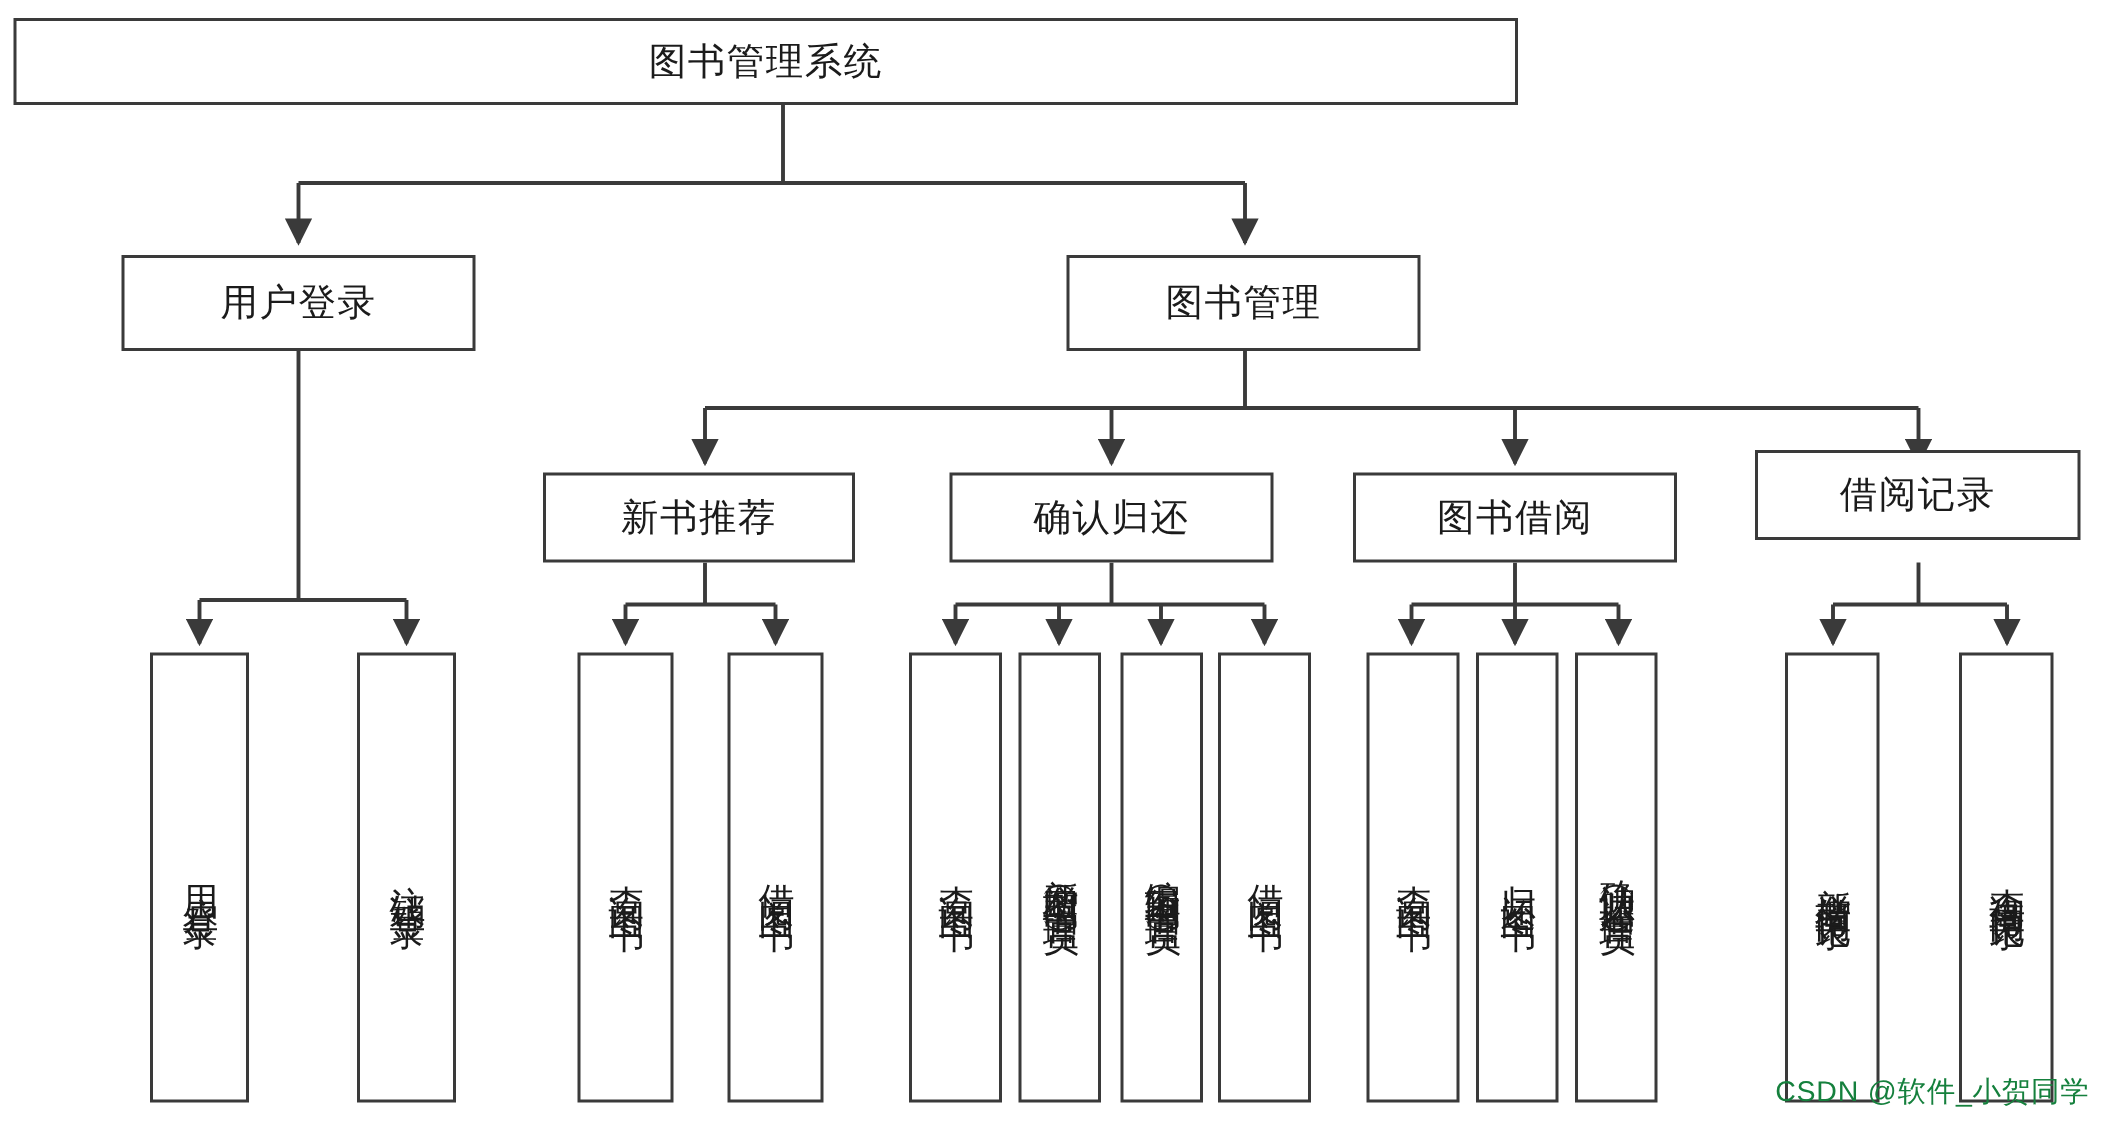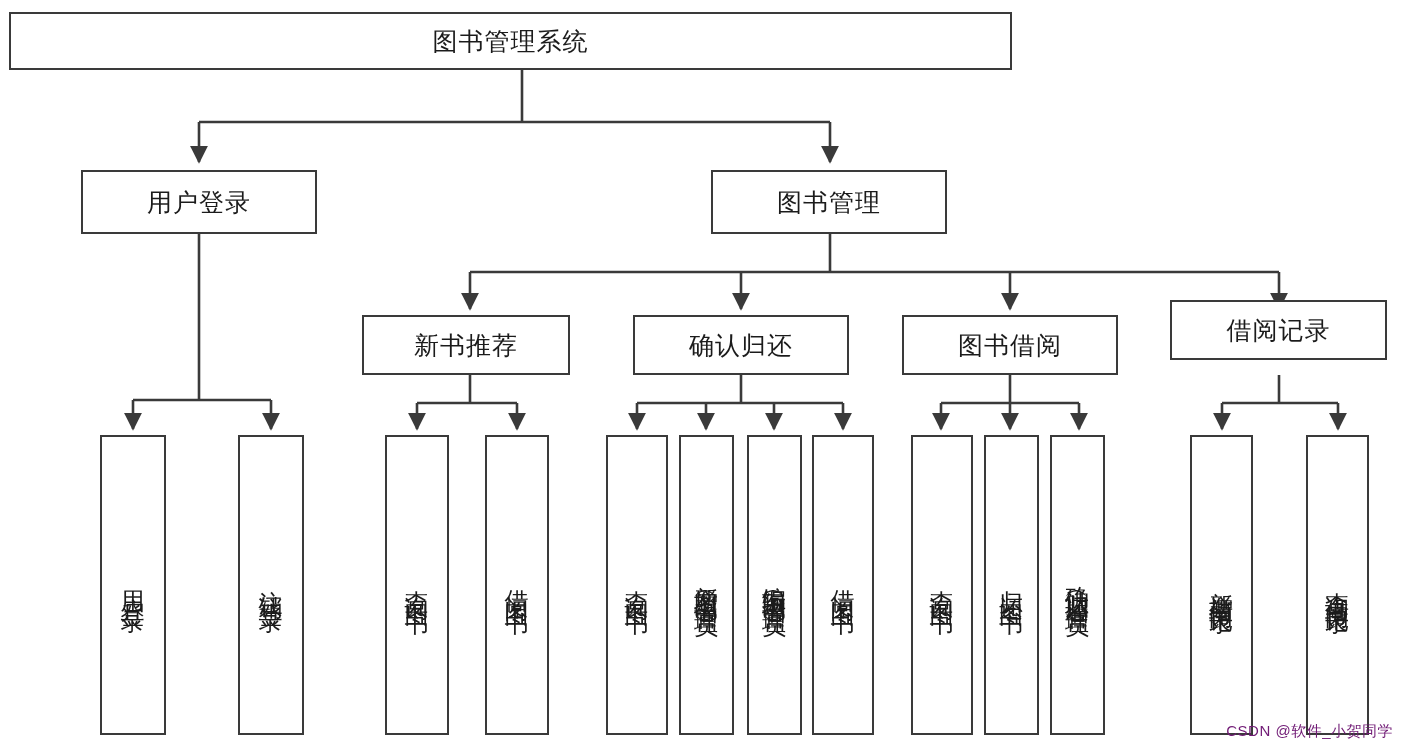--- a/index.html
+++ b/index.html
@@ -63,22 +63,22 @@
     transform: translateY(0);
   }
   .vtext.long {
     letter-spacing: 4px;
   }
   
   #watermark {
     position: absolute;
     right: 12px;
     bottom: 6px;
-    font-size: 15px;
-    color: #701a75;
+    font-size: 19px;
+    color: #15803d;
     white-space: nowrap;
     letter-spacing: 0.5px;
   }
 </style>
 </head>
 <body>
 
 <div id="canvas">
 
   <svg id="connectors" viewBox="0 0 1405 747" width="1405" height="747" xmlns="http://www.w3.org/2000/svg">

